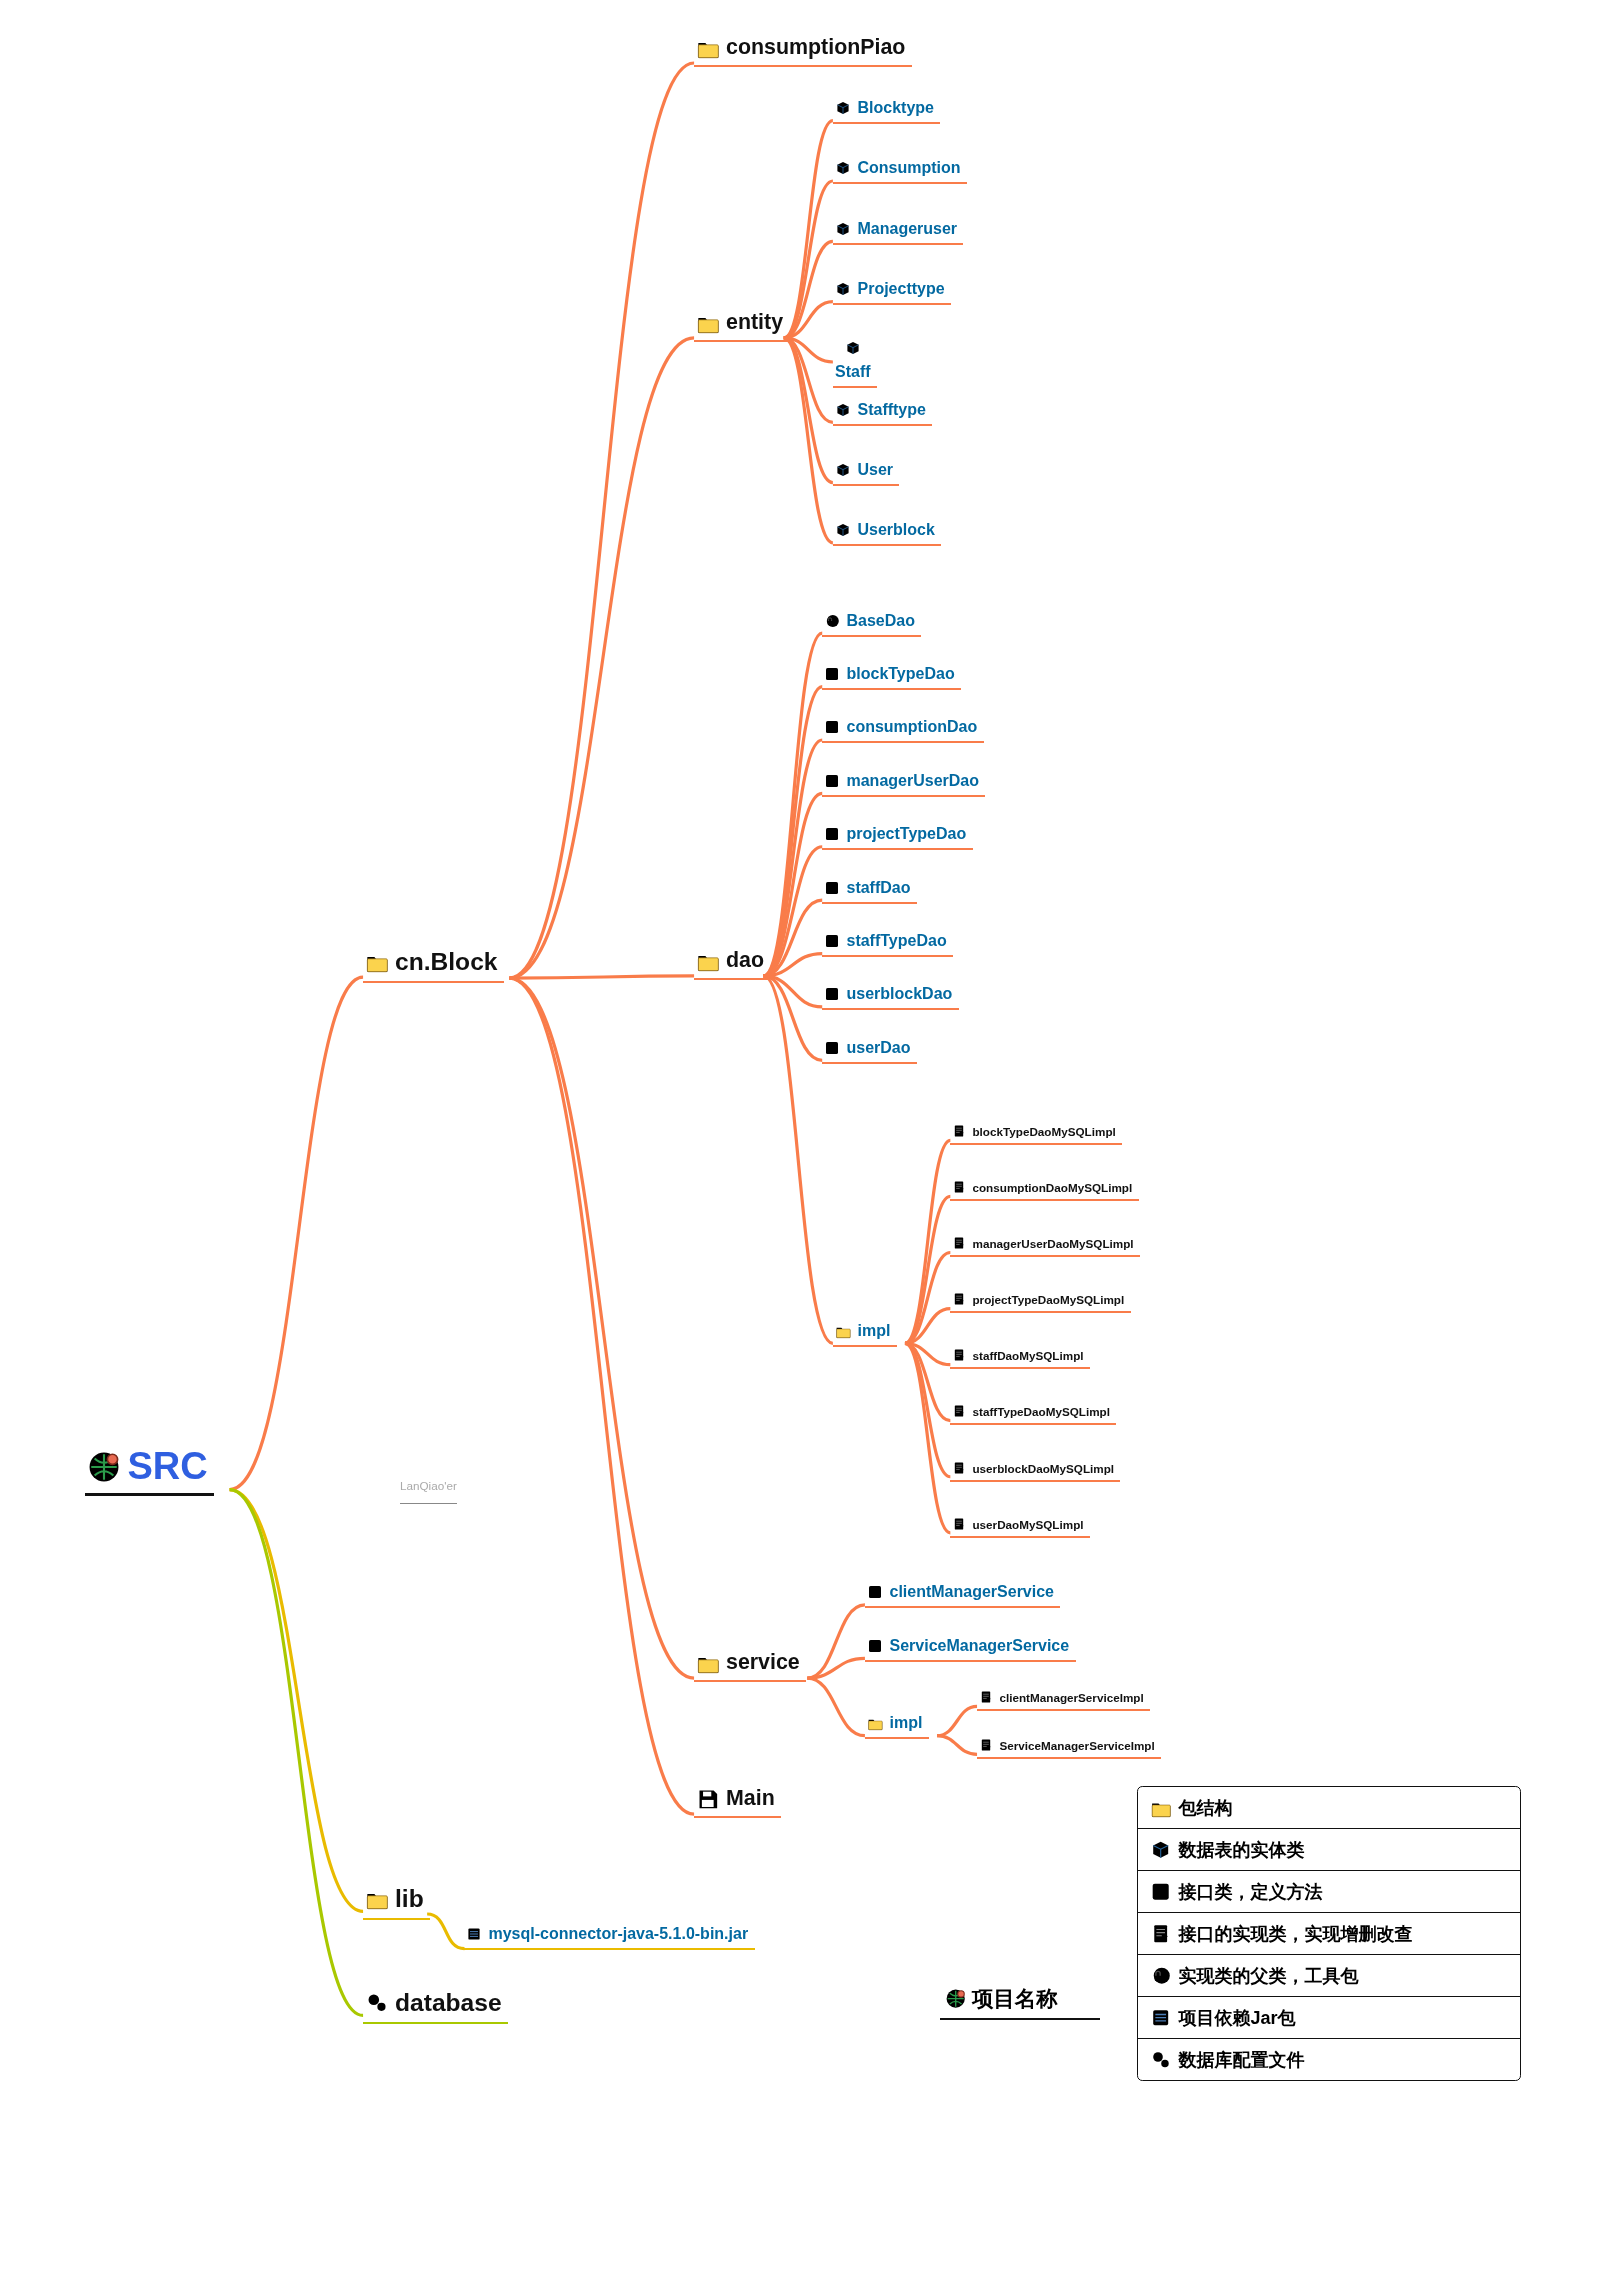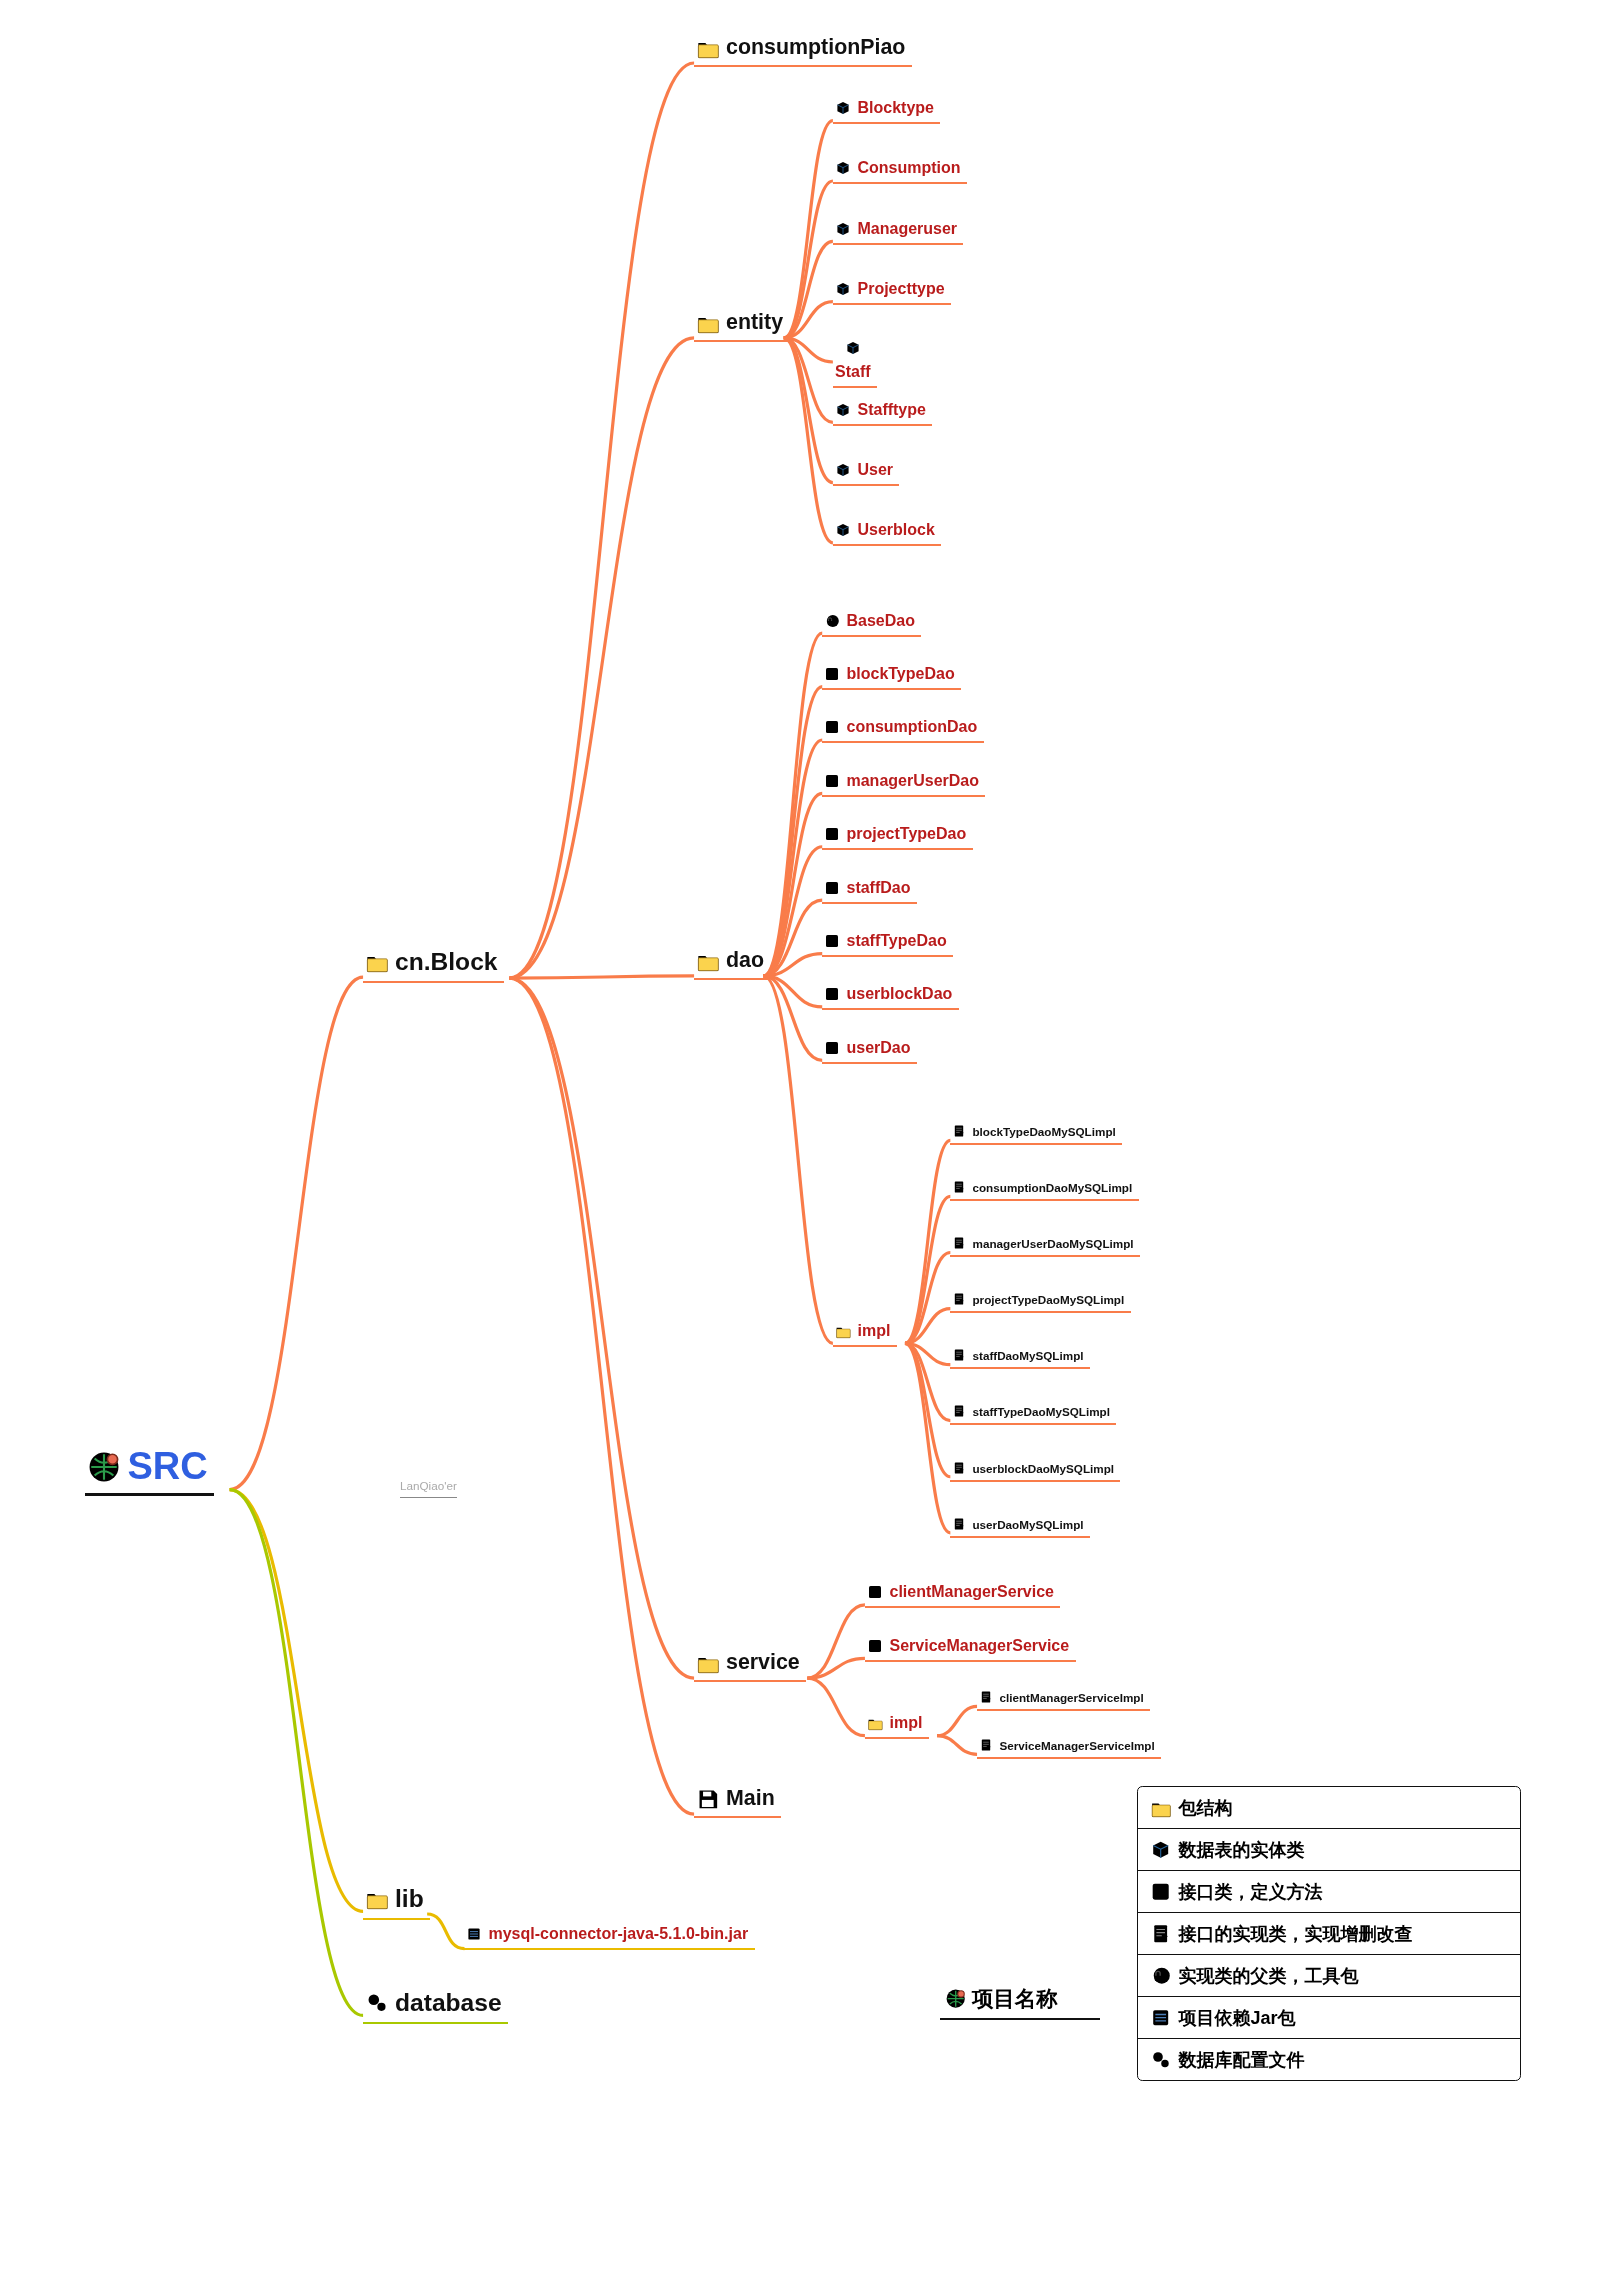--- a/index.html
+++ b/index.html
@@ -30,33 +30,33 @@
     height: 23.5px;
     flex-shrink: 0;
   }
   .node.small .icon { width: 16px; height: 16px; }
   .node.tiny .icon  { width: 14px; height: 14px; }
 
   .root   { font-size: 38px; color:#2F5FE0; border-color:#111; border-bottom-width:4.3px; }
   .root .icon { width: 34px; height:34px; }
   .lvl1   { font-size: 24.6px; color:#111; }
   .lvl2   { font-size: 21.4px; color:#111; }
-  .lvl3   { font-size: 16px; color:#b91c1c; }
+  .lvl3   { font-size: 16px; color:#0369a1; }
   .lvl4   { font-size: 11.7px; color:#111; }
   .b-root  { border-color:#111; border-bottom-width: 3.7px; }
   .b-orange{ border-color:#F97C4A; }
   .b-yellow{ border-color:#E9BB00; }
   .b-green { border-color:#A9C800; }
 
   
   svg.connectors { position:absolute; top:0; left:0; width:1622px; height:2284px; pointer-events:none; }
   svg.connectors path { fill:none; stroke-width:6; }
 
   
-  .watermark { position:absolute; font-size:11.7px; color:#aaa; border-bottom:1.1px solid #888; padding-bottom:5px; }
+  .watermark { position:absolute; font-size:11.7px; color:#aaa; border-bottom:1.1px solid #888; padding-bottom:11px; }
 
   
   .legend { position:absolute; }
   .legend .title { display:flex; align-items:center; gap:5.3px; font-size:21.4px; font-weight:700; padding:3.2px 5.3px 5.3px; border-bottom:2.7px solid #111; width: 160px; }
   .legend ul { list-style:none; margin-top: 3.2px; border: 0.5px solid #111; border-radius: 5.3px; width: 384px; }
   .legend li { display:flex; align-items:center; gap:7.5px; font-size:18px; font-weight:700; padding:8.5px 11.7px; border-bottom:1.1px solid #111; }
   .legend li:last-child { border-bottom:none; }
   .legend .title .icon, .legend li .icon { width:21.4px; height:21.4px; display:inline-flex; }
 </style>
 </head>

